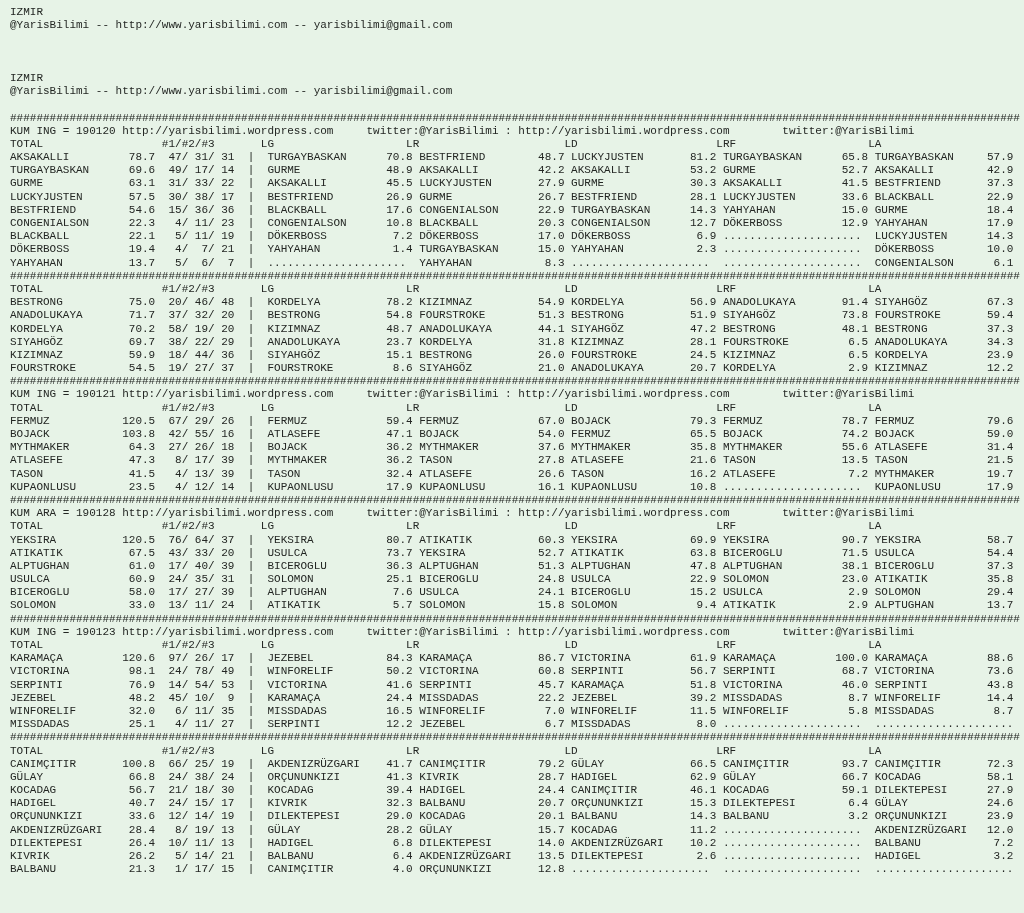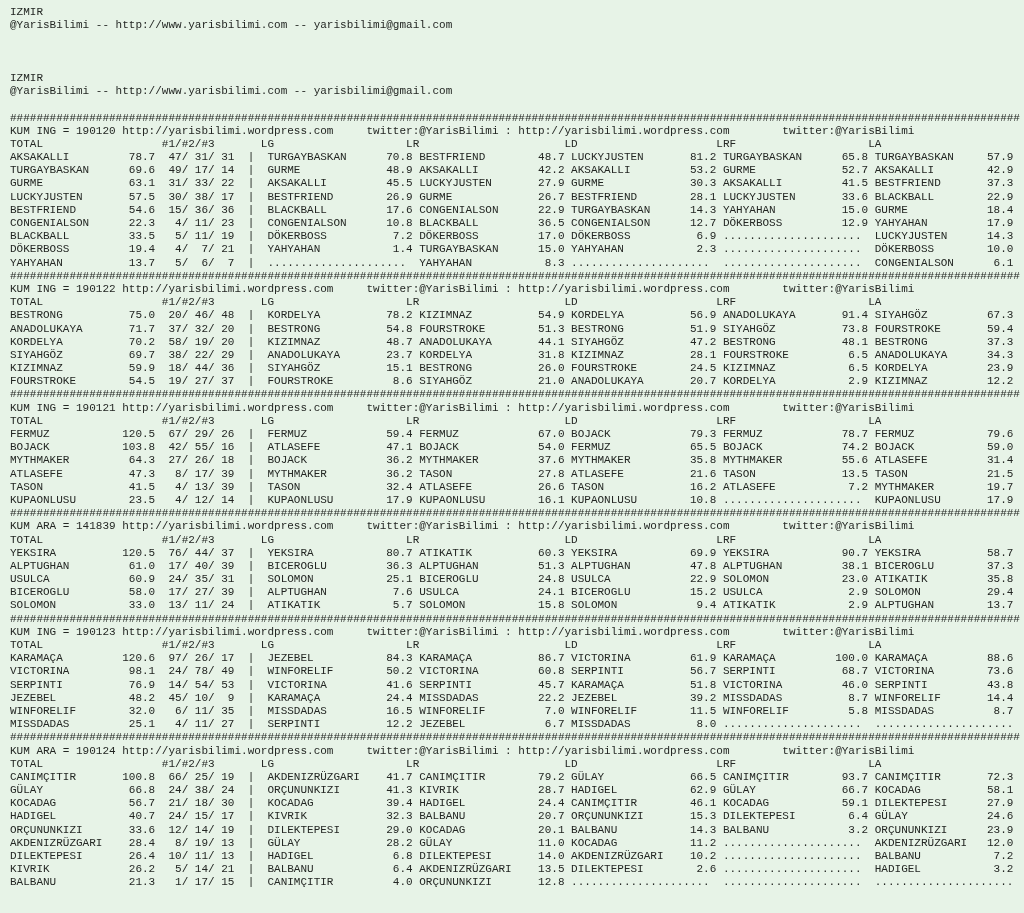--- a/index.html
+++ b/index.html
@@ -39,28 +39,27 @@
   <div id="tables-root">
       <section>
         <div class="line sep">#########################################################################################################################################################</div>
         <div class="line">KUM ING = 190120 http://yarisbilimi.wordpress.com     twitter:@YarisBilimi : http://yarisbilimi.wordpress.com        twitter:@YarisBilimi</div>
         <div class="line">TOTAL                  #1/#2/#3       LG                    LR                      LD                     LRF                    LA</div>
         <div class="line">AKSAKALLI         78.7  47/ 31/ 31  |  TURGAYBASKAN      70.8 BESTFRIEND        48.7 LUCKYJUSTEN       81.2 TURGAYBASKAN      65.8 TURGAYBASKAN     57.9</div>
         <div class="line">TURGAYBASKAN      69.6  49/ 17/ 14  |  GURME             48.9 AKSAKALLI         42.2 AKSAKALLI         53.2 GURME             52.7 AKSAKALLI        42.9</div>
         <div class="line">GURME             63.1  31/ 33/ 22  |  AKSAKALLI         45.5 LUCKYJUSTEN       27.9 GURME             30.3 AKSAKALLI         41.5 BESTFRIEND       37.3</div>
         <div class="line">LUCKYJUSTEN       57.5  30/ 38/ 17  |  BESTFRIEND        26.9 GURME             26.7 BESTFRIEND        28.1 LUCKYJUSTEN       33.6 BLACKBALL        22.9</div>
         <div class="line">BESTFRIEND        54.6  15/ 36/ 36  |  BLACKBALL         17.6 CONGENIALSON      22.9 TURGAYBASKAN      14.3 YAHYAHAN          15.0 GURME            18.4</div>
-        <div class="line">CONGENIALSON      22.3   4/ 11/ 23  |  CONGENIALSON      10.8 BLACKBALL         36.5 CONGENIALSON      12.7 DÖKERBOSS         12.9 YAHYAHAN         17.9</div>
-        <div class="line">BLACKBALL         33.5   5/ 11/ 19  |  DÖKERBOSS          7.2 DÖKERBOSS         17.0 DÖKERBOSS          6.9 .....................  LUCKYJUSTEN      14.3</div>
+        <div class="line">CONGENIALSON      22.3   4/ 11/ 23  |  CONGENIALSON      10.8 BLACKBALL         20.3 CONGENIALSON      12.7 DÖKERBOSS         12.9 YAHYAHAN         17.9</div>
+        <div class="line">BLACKBALL         22.1   5/ 11/ 19  |  DÖKERBOSS          7.2 DÖKERBOSS         17.0 DÖKERBOSS          6.9 .....................  LUCKYJUSTEN      14.3</div>
         <div class="line">DÖKERBOSS         19.4   4/  7/ 21  |  YAHYAHAN           1.4 TURGAYBASKAN      15.0 YAHYAHAN           2.3 .....................  DÖKERBOSS        10.0</div>
         <div class="line">YAHYAHAN          13.7   5/  6/  7  |  .....................  YAHYAHAN           8.3 .....................  .....................  CONGENIALSON      6.1</div>
       </section>
       <section>
         <div class="line sep">#########################################################################################################################################################</div>
-        <div class="line">KUM ING = 190122 http://yarisbilimi.wordpress.com     twitter:@YarisBilimi : http://yarisbilimi.wordpress.com        twitter:@YarisBilimi</div>
         <div class="line">TOTAL                  #1/#2/#3       LG                    LR                      LD                     LRF                    LA</div>
         <div class="line">BESTRONG          75.0  20/ 46/ 48  |  KORDELYA          78.2 KIZIMNAZ          54.9 KORDELYA          56.9 ANADOLUKAYA       91.4 SIYAHGÖZ         67.3</div>
         <div class="line">ANADOLUKAYA       71.7  37/ 32/ 20  |  BESTRONG          54.8 FOURSTROKE        51.3 BESTRONG          51.9 SIYAHGÖZ          73.8 FOURSTROKE       59.4</div>
         <div class="line">KORDELYA          70.2  58/ 19/ 20  |  KIZIMNAZ          48.7 ANADOLUKAYA       44.1 SIYAHGÖZ          47.2 BESTRONG          48.1 BESTRONG         37.3</div>
         <div class="line">SIYAHGÖZ          69.7  38/ 22/ 29  |  ANADOLUKAYA       23.7 KORDELYA          31.8 KIZIMNAZ          28.1 FOURSTROKE         6.5 ANADOLUKAYA      34.3</div>
         <div class="line">KIZIMNAZ          59.9  18/ 44/ 36  |  SIYAHGÖZ          15.1 BESTRONG          26.0 FOURSTROKE        24.5 KIZIMNAZ           6.5 KORDELYA         23.9</div>
         <div class="line">FOURSTROKE        54.5  19/ 27/ 37  |  FOURSTROKE         8.6 SIYAHGÖZ          21.0 ANADOLUKAYA       20.7 KORDELYA           2.9 KIZIMNAZ         12.2</div>
       </section>
       <section>
         <div class="line sep">#########################################################################################################################################################</div>
@@ -68,48 +67,48 @@
         <div class="line">TOTAL                  #1/#2/#3       LG                    LR                      LD                     LRF                    LA</div>
         <div class="line">FERMUZ           120.5  67/ 29/ 26  |  FERMUZ            59.4 FERMUZ            67.0 BOJACK            79.3 FERMUZ            78.7 FERMUZ           79.6</div>
         <div class="line">BOJACK           103.8  42/ 55/ 16  |  ATLASEFE          47.1 BOJACK            54.0 FERMUZ            65.5 BOJACK            74.2 BOJACK           59.0</div>
         <div class="line">MYTHMAKER         64.3  27/ 26/ 18  |  BOJACK            36.2 MYTHMAKER         37.6 MYTHMAKER         35.8 MYTHMAKER         55.6 ATLASEFE         31.4</div>
         <div class="line">ATLASEFE          47.3   8/ 17/ 39  |  MYTHMAKER         36.2 TASON             27.8 ATLASEFE          21.6 TASON             13.5 TASON            21.5</div>
         <div class="line">TASON             41.5   4/ 13/ 39  |  TASON             32.4 ATLASEFE          26.6 TASON             16.2 ATLASEFE           7.2 MYTHMAKER        19.7</div>
         <div class="line">KUPAONLUSU        23.5   4/ 12/ 14  |  KUPAONLUSU        17.9 KUPAONLUSU        16.1 KUPAONLUSU        10.8 .....................  KUPAONLUSU       17.9</div>
       </section>
       <section>
         <div class="line sep">#########################################################################################################################################################</div>
-        <div class="line">KUM ARA = 141839 http://yarisbilimi.wordpress.com     twitter:@YarisBilimi : http://yarisbilimi.wordpress.com        twitter:@YarisBilimi</div>
+        <div class="line">KUM ARA = 190128 http://yarisbilimi.wordpress.com     twitter:@YarisBilimi : http://yarisbilimi.wordpress.com        twitter:@YarisBilimi</div>
         <div class="line">TOTAL                  #1/#2/#3       LG                    LR                      LD                     LRF                    LA</div>
-        <div class="line">YEKSIRA          120.5  76/ 44/ 37  |  YEKSIRA           80.7 ATIKATIK          60.3 YEKSIRA           69.9 YEKSIRA           90.7 YEKSIRA          58.7</div>
+        <div class="line">YEKSIRA          120.5  76/ 64/ 37  |  YEKSIRA           80.7 ATIKATIK          60.3 YEKSIRA           69.9 YEKSIRA           90.7 YEKSIRA          58.7</div>
+        <div class="line">ATIKATIK          67.5  43/ 33/ 20  |  USULCA            73.7 YEKSIRA           52.7 ATIKATIK          63.8 BICEROGLU         71.5 USULCA           54.4</div>
         <div class="line">ALPTUGHAN         61.0  17/ 40/ 39  |  BICEROGLU         36.3 ALPTUGHAN         51.3 ALPTUGHAN         47.8 ALPTUGHAN         38.1 BICEROGLU        37.3</div>
         <div class="line">USULCA            60.9  24/ 35/ 31  |  SOLOMON           25.1 BICEROGLU         24.8 USULCA            22.9 SOLOMON           23.0 ATIKATIK         35.8</div>
         <div class="line">BICEROGLU         58.0  17/ 27/ 39  |  ALPTUGHAN          7.6 USULCA            24.1 BICEROGLU         15.2 USULCA             2.9 SOLOMON          29.4</div>
         <div class="line">SOLOMON           33.0  13/ 11/ 24  |  ATIKATIK           5.7 SOLOMON           15.8 SOLOMON            9.4 ATIKATIK           2.9 ALPTUGHAN        13.7</div>
       </section>
       <section>
         <div class="line sep">#########################################################################################################################################################</div>
         <div class="line">KUM ING = 190123 http://yarisbilimi.wordpress.com     twitter:@YarisBilimi : http://yarisbilimi.wordpress.com        twitter:@YarisBilimi</div>
         <div class="line">TOTAL                  #1/#2/#3       LG                    LR                      LD                     LRF                    LA</div>
         <div class="line">KARAMAÇA         120.6  97/ 26/ 17  |  JEZEBEL           84.3 KARAMAÇA          86.7 VICTORINA         61.9 KARAMAÇA         100.0 KARAMAÇA         88.6</div>
         <div class="line">VICTORINA         98.1  24/ 78/ 49  |  WINFORELIF        50.2 VICTORINA         60.8 SERPINTI          56.7 SERPINTI          68.7 VICTORINA        73.6</div>
         <div class="line">SERPINTI          76.9  14/ 54/ 53  |  VICTORINA         41.6 SERPINTI          45.7 KARAMAÇA          51.8 VICTORINA         46.0 SERPINTI         43.8</div>
         <div class="line">JEZEBEL           48.2  45/ 10/  9  |  KARAMAÇA          24.4 MISSDADAS         22.2 JEZEBEL           39.2 MISSDADAS          8.7 WINFORELIF       14.4</div>
         <div class="line">WINFORELIF        32.0   6/ 11/ 35  |  MISSDADAS         16.5 WINFORELIF         7.0 WINFORELIF        11.5 WINFORELIF         5.8 MISSDADAS         8.7</div>
         <div class="line">MISSDADAS         25.1   4/ 11/ 27  |  SERPINTI          12.2 JEZEBEL            6.7 MISSDADAS          8.0 .....................  .....................</div>
       </section>
       <section>
         <div class="line sep">#########################################################################################################################################################</div>
-        <div class="line">KUM ARA = 190124 http://yarisbilimi.wordpress.com     twitter:@YarisBilimi : http://yarisbilimi.wordpress.com        twitter:@YarisBilimi</div>
         <div class="line">TOTAL                  #1/#2/#3       LG                    LR                      LD                     LRF                    LA</div>
         <div class="line">CANIMÇITIR       100.8  66/ 25/ 19  |  AKDENIZRÜZGARI    41.7 CANIMÇITIR        79.2 GÜLAY             66.5 CANIMÇITIR        93.7 CANIMÇITIR       72.3</div>
         <div class="line">GÜLAY             66.8  24/ 38/ 24  |  ORÇUNUNKIZI       41.3 KIVRIK            28.7 HADIGEL           62.9 GÜLAY             66.7 KOCADAG          58.1</div>
         <div class="line">KOCADAG           56.7  21/ 18/ 30  |  KOCADAG           39.4 HADIGEL           24.4 CANIMÇITIR        46.1 KOCADAG           59.1 DILEKTEPESI      27.9</div>
         <div class="line">HADIGEL           40.7  24/ 15/ 17  |  KIVRIK            32.3 BALBANU           20.7 ORÇUNUNKIZI       15.3 DILEKTEPESI        6.4 GÜLAY            24.6</div>
         <div class="line">ORÇUNUNKIZI       33.6  12/ 14/ 19  |  DILEKTEPESI       29.0 KOCADAG           20.1 BALBANU           14.3 BALBANU            3.2 ORÇUNUNKIZI      23.9</div>
-        <div class="line">AKDENIZRÜZGARI    28.4   8/ 19/ 13  |  GÜLAY             28.2 GÜLAY             11.0 KOCADAG           11.2 .....................  AKDENIZRÜZGARI   12.0</div>
+        <div class="line">AKDENIZRÜZGARI    28.4   8/ 19/ 13  |  GÜLAY             28.2 GÜLAY             15.7 KOCADAG           11.2 .....................  AKDENIZRÜZGARI   12.0</div>
         <div class="line">DILEKTEPESI       26.4  10/ 11/ 13  |  HADIGEL            6.8 DILEKTEPESI       14.0 AKDENIZRÜZGARI    10.2 .....................  BALBANU           7.2</div>
         <div class="line">KIVRIK            26.2   5/ 14/ 21  |  BALBANU            6.4 AKDENIZRÜZGARI    13.5 DILEKTEPESI        2.6 .....................  HADIGEL           3.2</div>
         <div class="line">BALBANU           21.3   1/ 17/ 15  |  CANIMÇITIR         4.0 ORÇUNUNKIZI       12.8 .....................  .....................  .....................</div>
       </section>
     </div>
 
 </div>
 
 </body></html>

